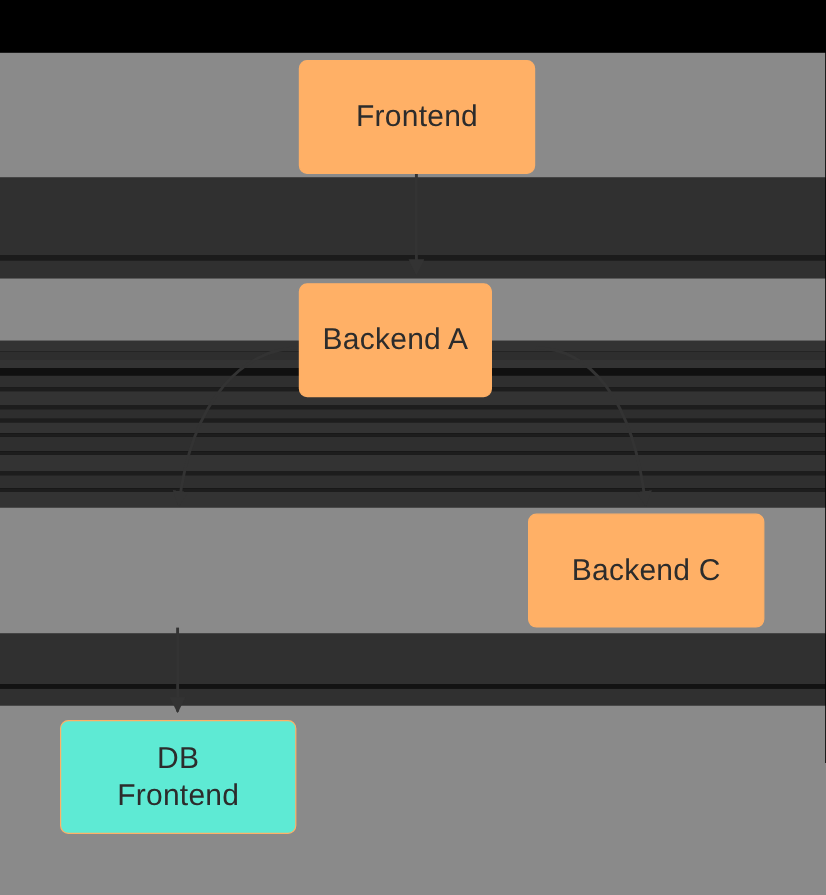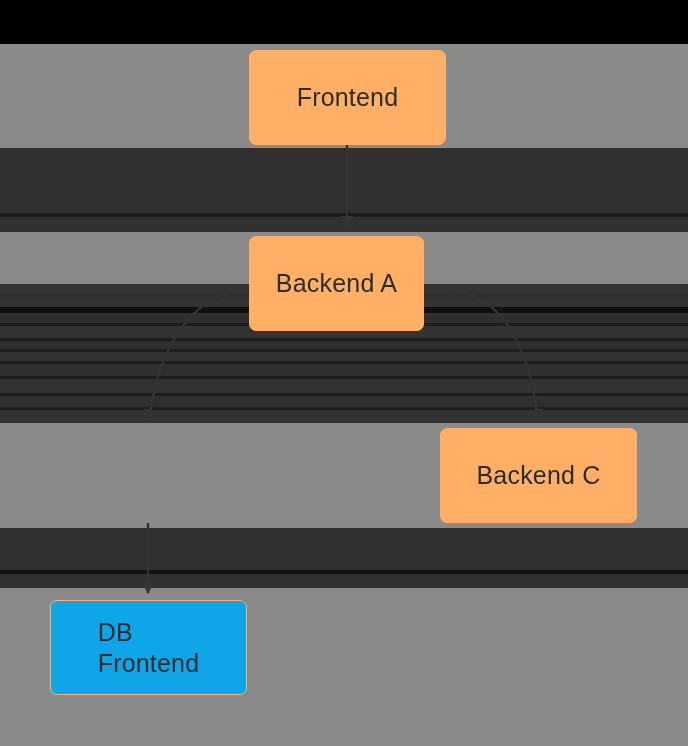--- a/index.html
+++ b/index.html
@@ -49,20 +49,21 @@
   }
   .node {
     position: absolute;
     box-sizing: border-box;
     border-radius: 7px;
     background: #ffb066;
     border: 1px solid #ffb066;
     display: flex;
     align-items: center;
     justify-content: center;
+    text-align: center;
     color: #2c2c2c;
     font-size: 25px;
     line-height: 1.22;
     letter-spacing: 0.2px;
     white-space: pre-line;
     user-select: none;
   }
 </style>
 </head>
 <body>
@@ -113,19 +114,19 @@
 
     <path d="M 249 290 C 205 290, 160 330, 149 421" fill="none" stroke="#333333" stroke-width="2.4" marker-end="url(#arrow)"></path>
 
     <path d="M 446 290 C 490 290, 528 330, 538 421" fill="none" stroke="#333333" stroke-width="2.4" marker-end="url(#arrow)"></path>
 
     <path d="M 148 523 L 148 593" fill="none" stroke="#333333" stroke-width="2.4" marker-end="url(#arrow)"></path>
   </svg>
 
   <div id="nodes">
       <div class="node" style="left: 249px; top: 50px; width: 197px; height: 95px; background: rgb(255, 176, 102); border-color: rgb(255, 176, 102); color: rgb(44, 44, 44);"><span>Frontend</span></div>
-      <div class="node" style="left: 249px; top: 236px; width: 175px; height: 95px; background: rgb(255, 176, 102); border-color: rgb(255, 176, 102); color: rgb(44, 44, 44);"><span>Backend A</span></div>
+      <div class="node" style="left: 249px; top: 236px; width: 161px; height: 95px; background: rgb(255, 176, 102); border-color: rgb(255, 176, 102); color: rgb(44, 44, 44);"><span>Backend A</span></div>
       <div class="node" style="left: 440px; top: 428px; width: 197px; height: 95px; background: rgb(255, 176, 102); border-color: rgb(255, 176, 102); color: rgb(44, 44, 44);"><span>Backend C</span></div>
-      <div class="node" style="left: 50px; top: 600px; width: 197px; height: 95px; background: #0ea5e9; border-color: rgb(255, 176, 102); color: rgb(44, 44, 44);"><span>DB
+      <div class="node" style="left: 50px; top: 600px; width: 197px; height: 95px; background: #5eead4; border-color: rgb(255, 176, 102); color: rgb(44, 44, 44);"><span>DB
 Frontend</span></div>
     </div>
 
 </div>
 
 </body></html>

